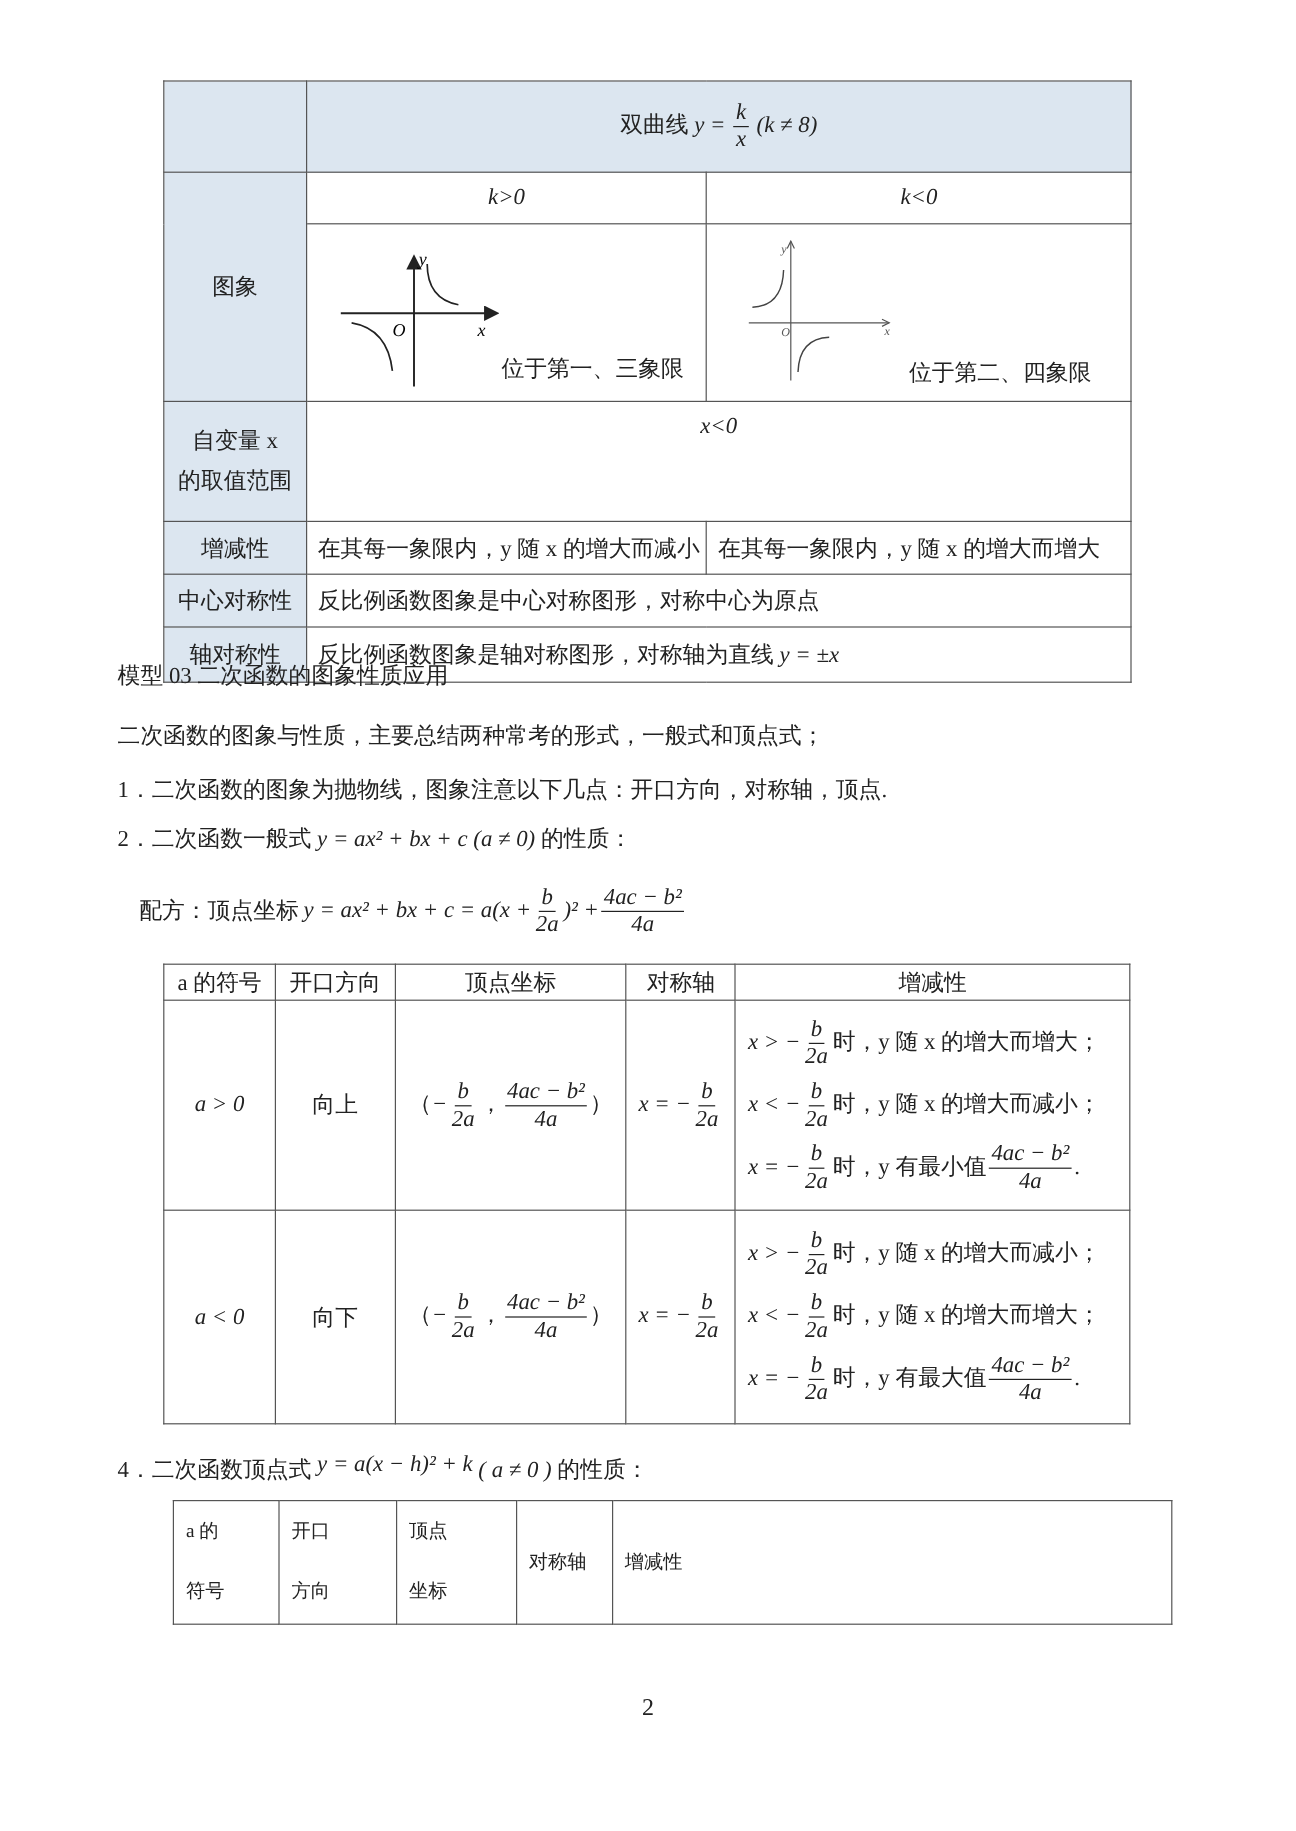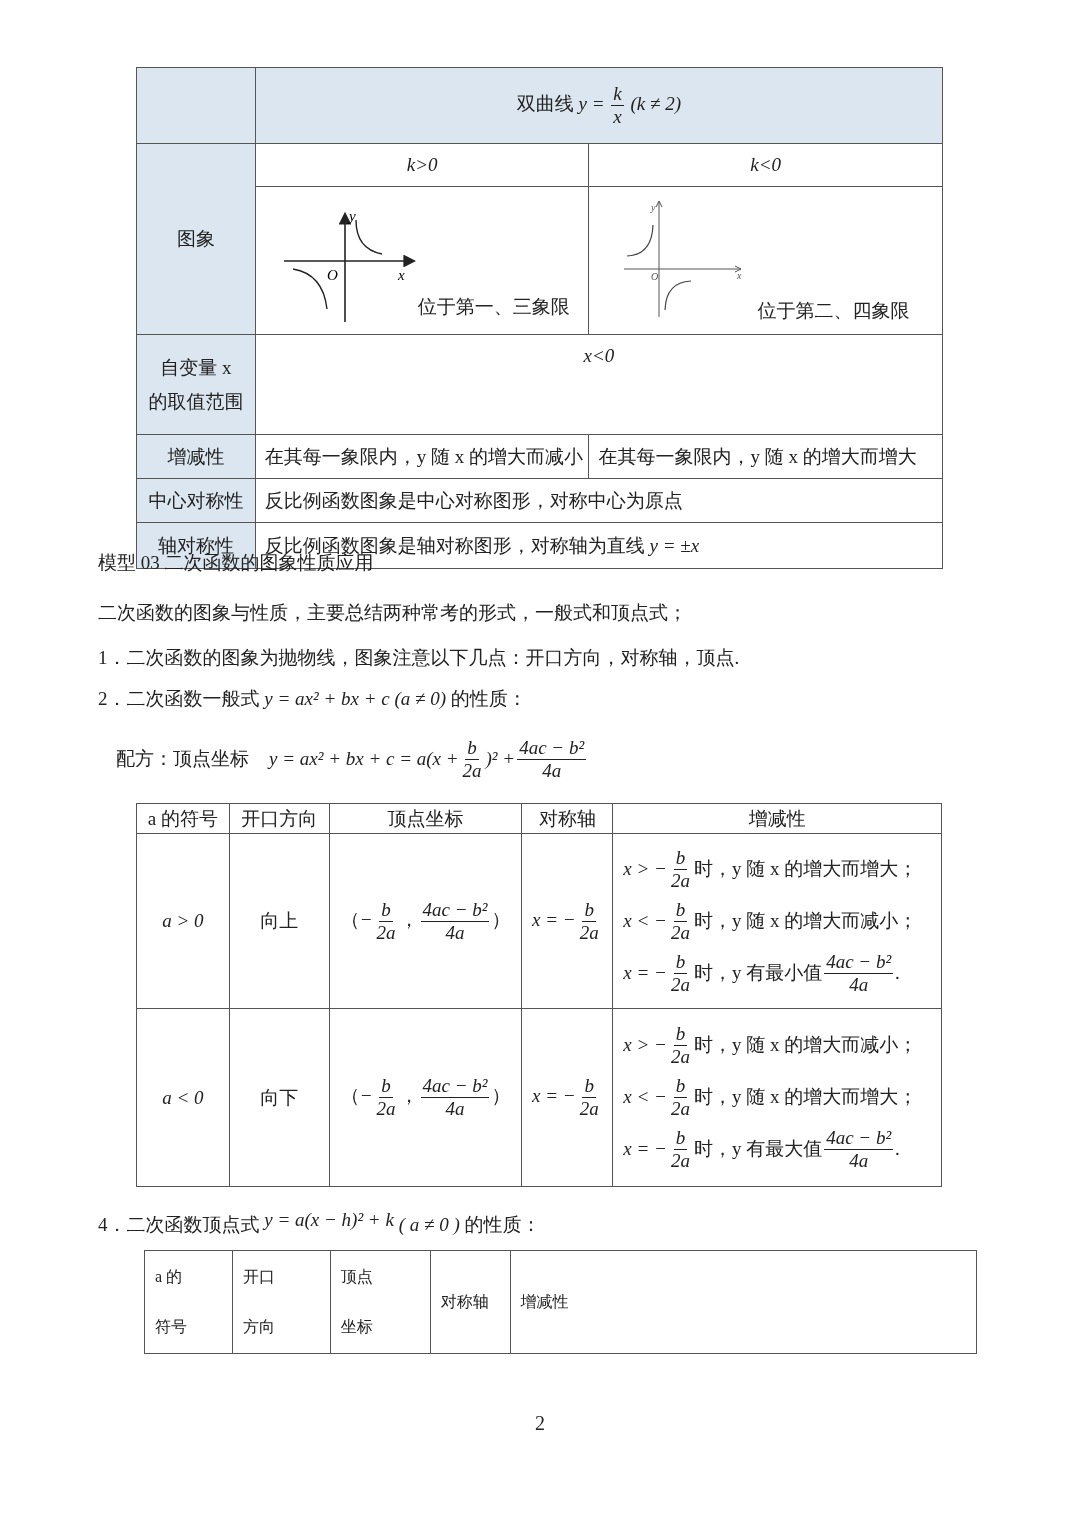--- a/index.html
+++ b/index.html
@@ -43,21 +43,21 @@
   <tbody>
       <tr style="height:76px">
     <td class="hd"></td>
     <td class="hd" colspan="2">
       <span>双曲线</span>
       <span class="math">y =</span>
       <span class="frac math">
         <span class="num">k</span>
         <span class="den">x</span>
       </span>
-      <span class="math">(k ≠ 2)</span>
+      <span class="math">(k ≠ 8)</span>
     </td>
   </tr>
   <tr style="height:43px">
     <td class="hd" rowspan="2">图象</td>
     <td class="math">k&gt;0</td>
     <td class="math">k&lt;0</td>
   </tr>
   <tr style="height:148px">
     <td style="position:relative">
       <svg width="140" height="120" style="position:absolute;left:25px;top:20px" viewBox="0 0 140 120">
@@ -121,21 +121,21 @@
 <div class="abs para" style="top:600px">二次函数的图象与性质，主要总结两种常考的形式，一般式和顶点式；</div>
 <div class="abs para" style="top:645px">1．二次函数的图象为抛物线，图象注意以下几点：开口方向，对称轴，顶点.</div>
 <div class="abs para" style="top:686px">
   <span>2．二次函数一般式</span>
   <span class="math">y = ax² + bx + c</span>
   <span class="math">(a ≠ 0)</span>
   <span>的性质：</span>
 </div>
 <div class="abs para" style="top:738px;left:116px;display:flex;align-items:center">
   <span>配方：顶点坐标</span>
-  <span class="math" style="margin-left:20px">y = ax² + bx + c = a(x +</span>
+  <span class="math" style="margin-left:4px">y = ax² + bx + c = a(x +</span>
   <span class="frac math">
     <span class="num">b</span>
     <span class="den">2a</span>
   </span>
   <span class="math">)² +</span>
   <span class="frac math">
     <span class="num">4ac − b²</span>
     <span class="den">4a</span>
   </span>
 </div>

